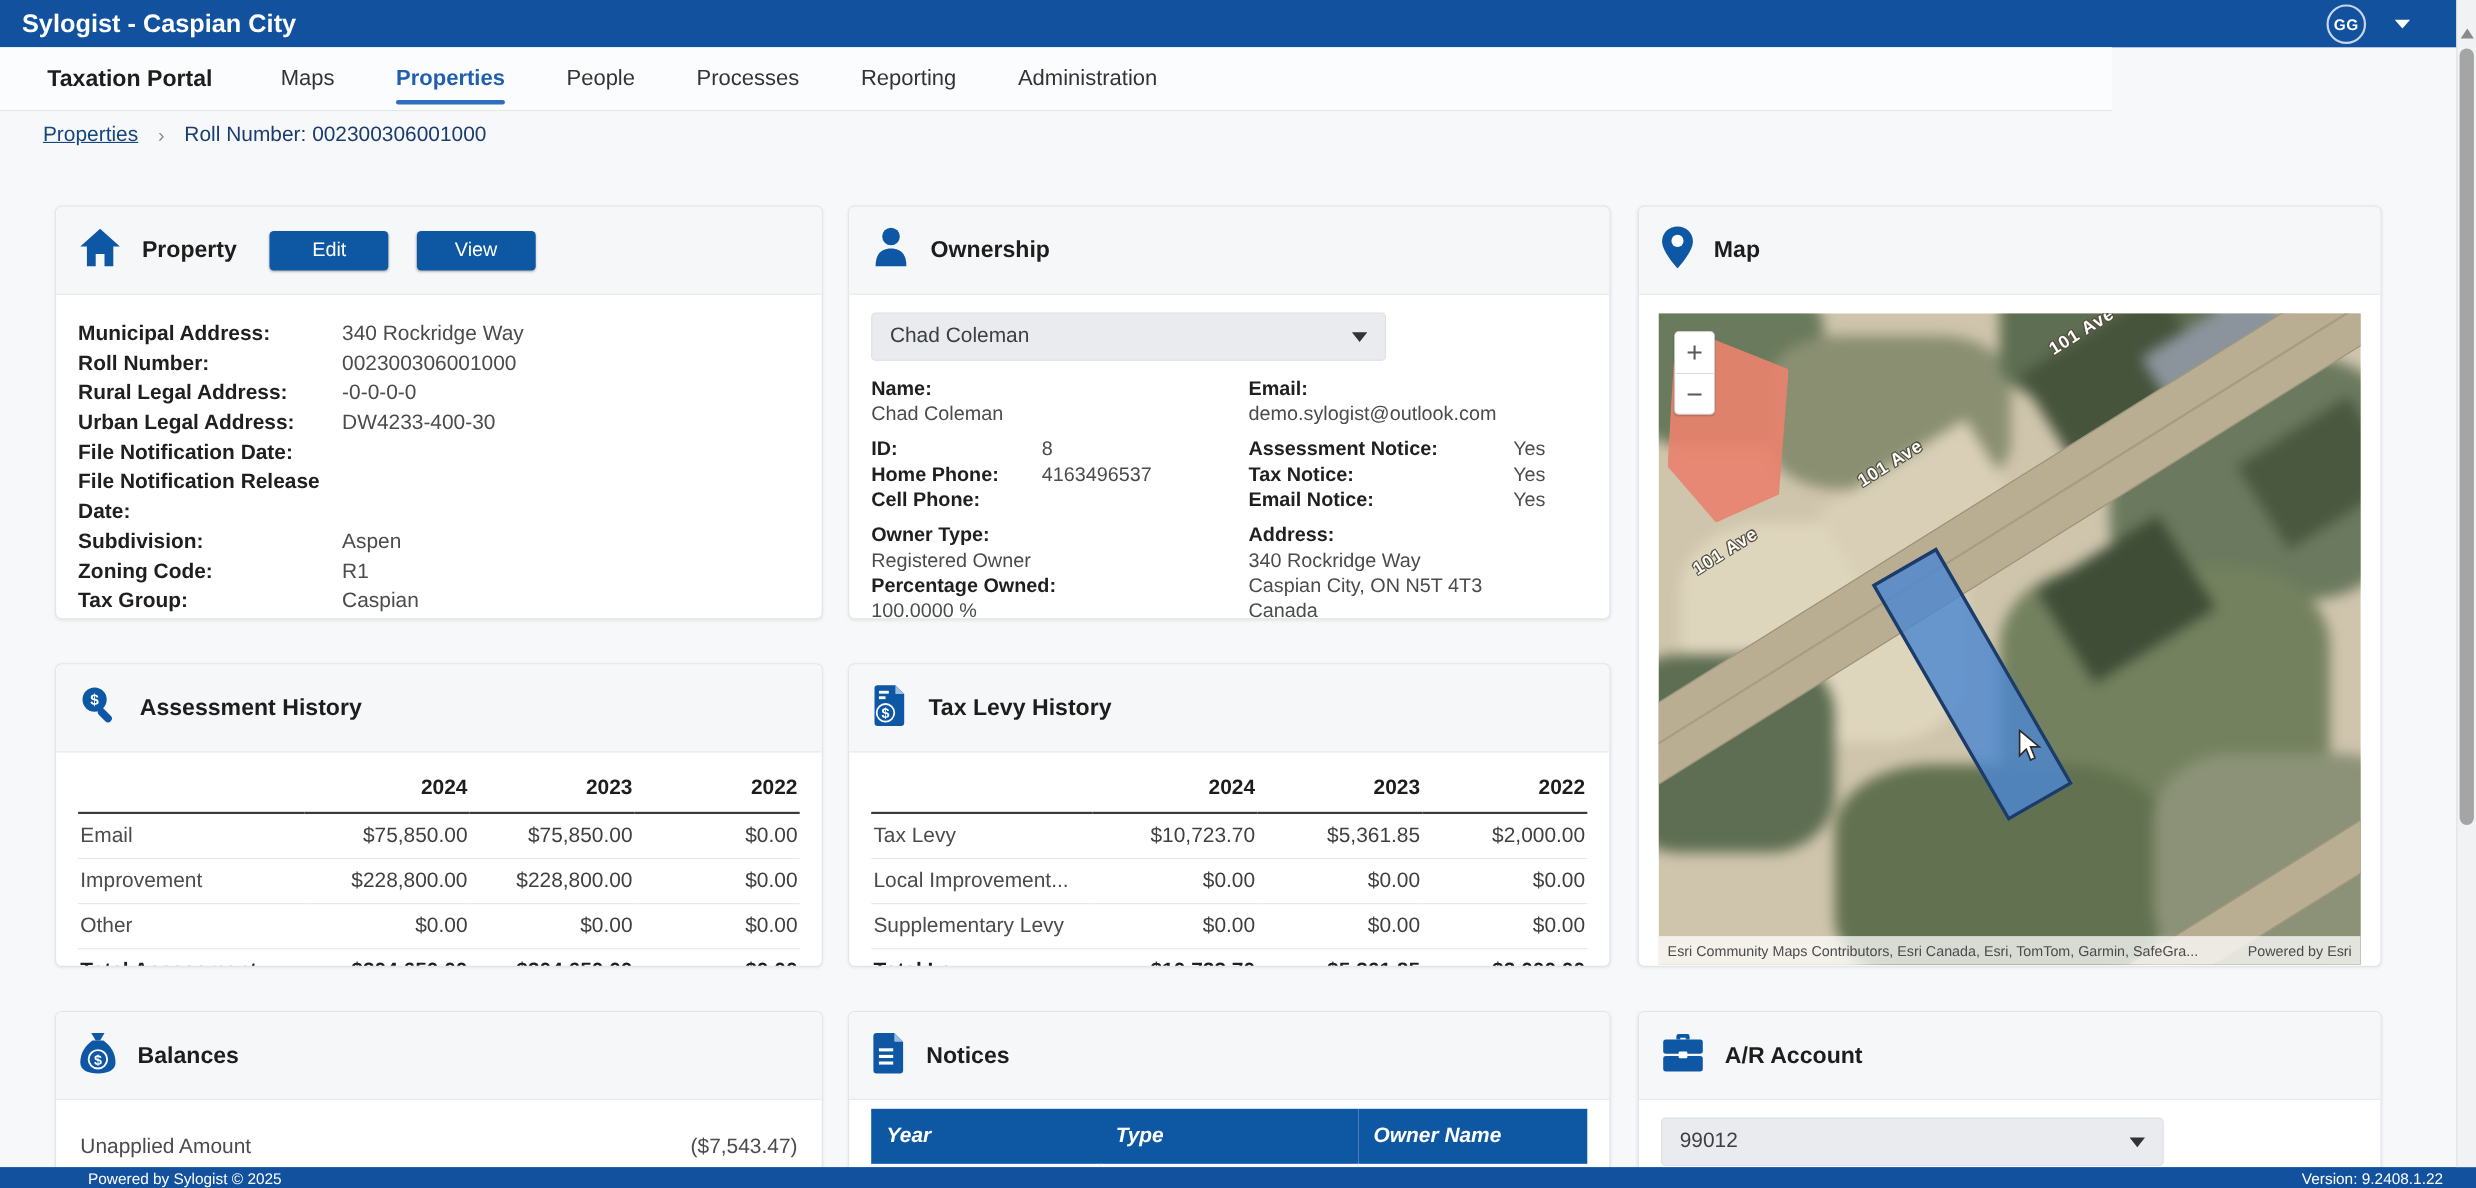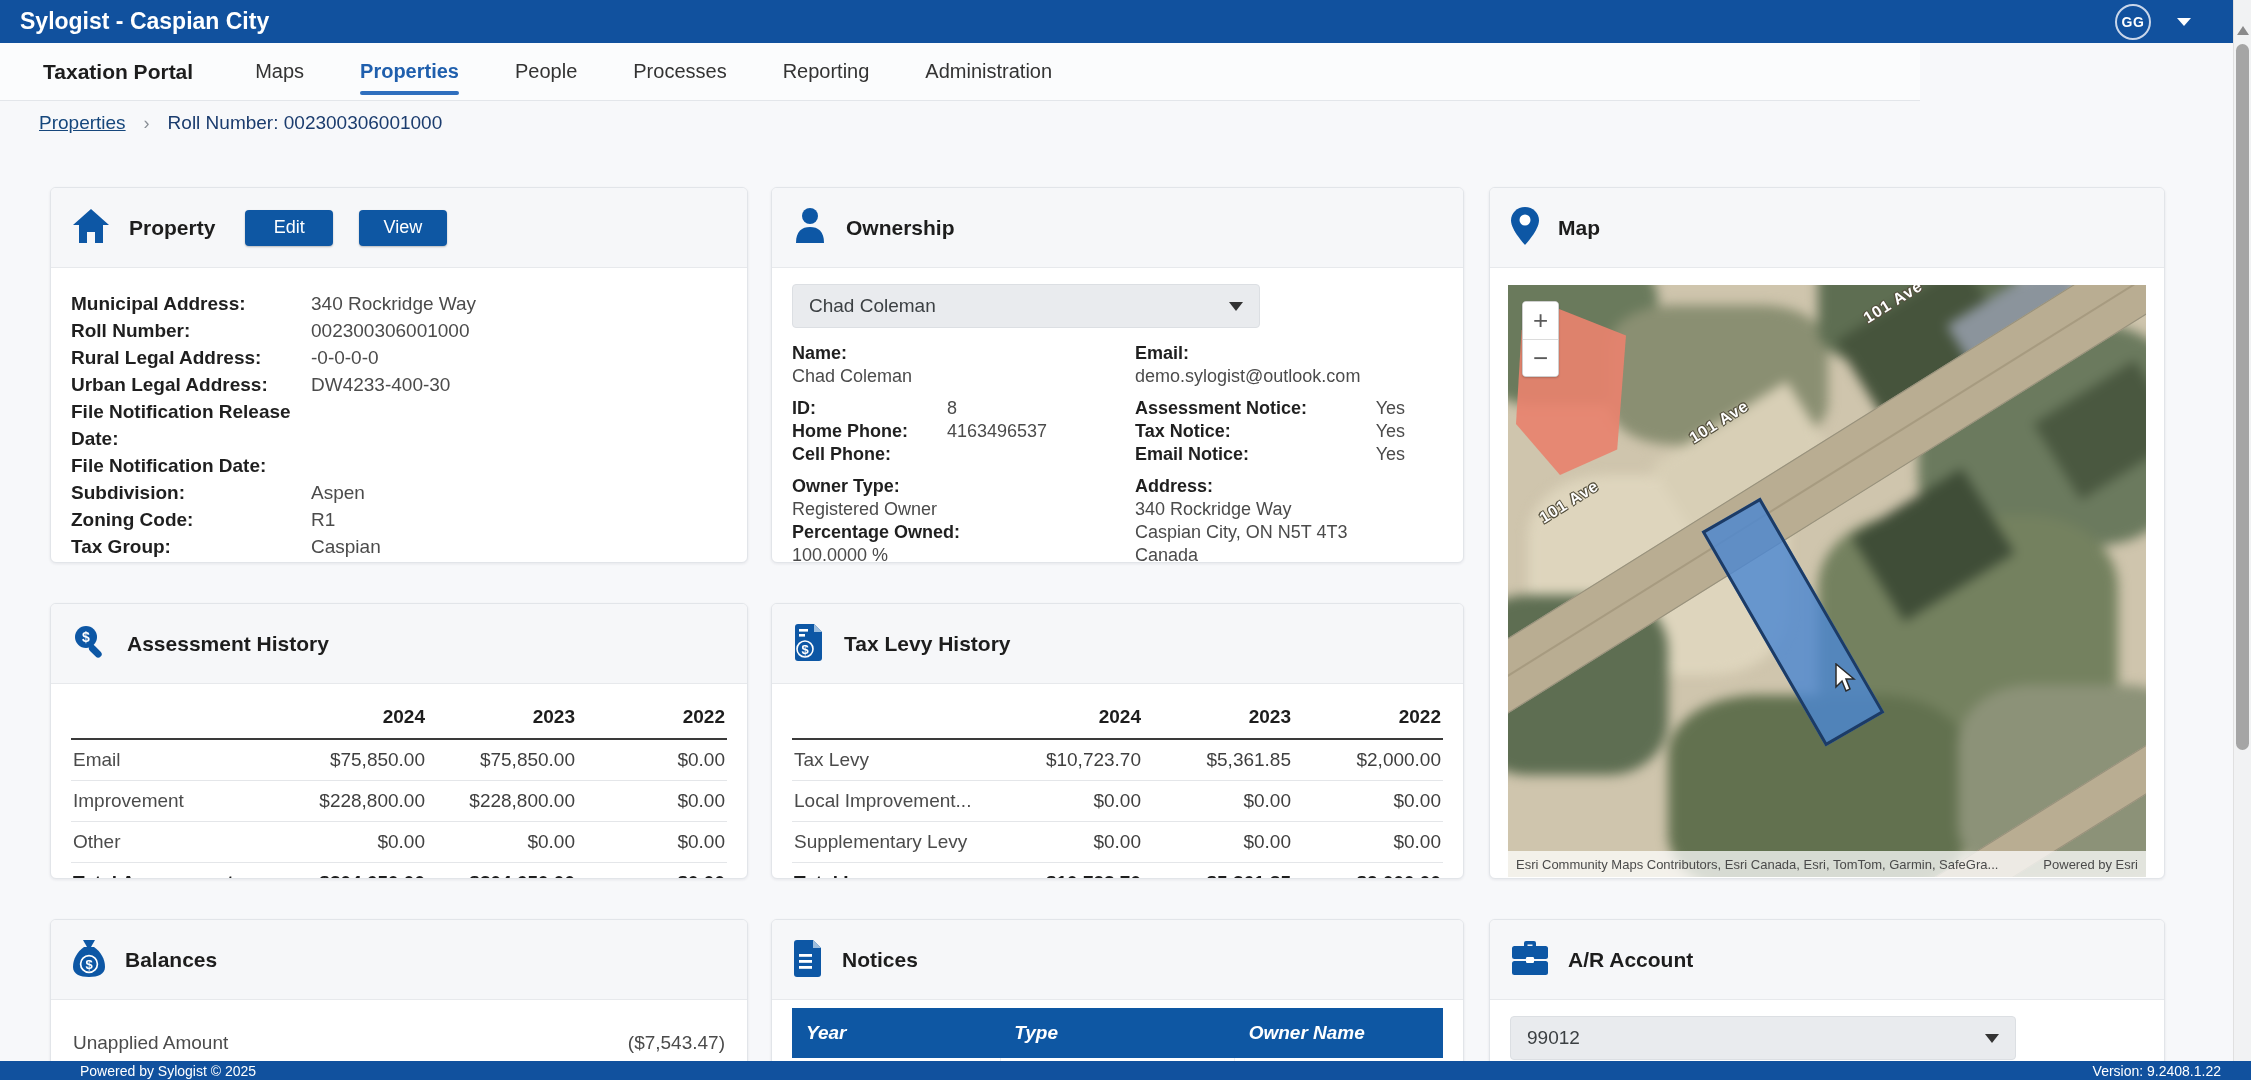--- a/index.html
+++ b/index.html
@@ -28,21 +28,21 @@
   .breadcrumb .bc-link { color:#16477C; text-decoration:underline; cursor:pointer; }
   .breadcrumb .bc-sep { color:#8a8f96; font-size:18px; }
   .breadcrumb .bc-current { color:#1B3C6E; }
   
   .card { position:absolute; background:#fff; border:1px solid #e2e5e9; border-radius:6px;
     box-shadow:0 1px 3px rgba(20,30,50,.08); overflow:hidden; }
   .card-h { height:80px; background:#f6f7f9; border-bottom:1px solid #e7e9ec; display:flex;
     align-items:center; padding:0 20px; gap:18px; }
   .card-h .c-title { font-size:21px; font-weight:bold; color:#1d1d1d; }
   .btn { background:#0E57A3; color:#fff; border:none; border-radius:4px; font-size:18px;
-    font-family:"Liberation Sans",sans-serif; width:88px; height:36px; cursor:pointer;
+    font-family:"Liberation Sans",sans-serif; width:108px; height:36px; cursor:pointer;
     box-shadow:0 1px 2px rgba(0,0,0,.25); }
   .btn + .btn { margin-left:21px; }
   .ico { flex:0 0 auto; }
   
   .fields { padding:22px 20px; }
   .f-row { display:flex; font-size:19px; line-height:27px; }
   .f-label { width:240px; font-weight:bold; color:#1f1f1f; flex:0 0 auto; }
   .f-value { color:#4b4b4b; }
   
   .select { background:#e9ebee; border:1px solid #dcdfe3; border-radius:4px; height:44px;
@@ -164,25 +164,25 @@
       </div>
     <div class="f-row">
         <span class="f-label">Rural Legal Address:</span>
         <span class="f-value">-0-0-0-0</span>
       </div>
     <div class="f-row">
         <span class="f-label">Urban Legal Address:</span>
         <span class="f-value">DW4233-400-30</span>
       </div>
     <div class="f-row">
+        <span class="f-label">File Notification Date:</span>
+        <span class="f-value"></span>
+      </div>
+    <div class="f-row">
         <span class="f-label">File Notification Release Date:</span>
-        <span class="f-value"></span>
-      </div>
-    <div class="f-row">
-        <span class="f-label">File Notification Date:</span>
         <span class="f-value"></span>
       </div>
     <div class="f-row">
         <span class="f-label">Subdivision:</span>
         <span class="f-value">Aspen</span>
       </div>
     <div class="f-row">
         <span class="f-label">Zoning Code:</span>
         <span class="f-value">R1</span>
       </div>
@@ -501,21 +501,21 @@
       <svg width="40" height="36" viewBox="0 0 40 36">
           <path d="M14 6 V3 A2 2 0 0 1 16 1 H24 A2 2 0 0 1 26 3 V6 H22.5 V4.5 H17.5 V6 Z" fill="#0D57A5"></path>
           <rect x="2" y="6" width="36" height="13" rx="2.5" fill="#0D57A5"></rect>
           <rect x="2" y="21" width="36" height="14" rx="2.5" fill="#0D57A5"></rect>
           <rect x="16" y="17" width="8" height="6" rx="1.2" fill="#fff"></rect>
         </svg>
     </span>
     <span class="c-title">A/R Account</span>
   </div>
   <div style="padding:16px 20px;">
-    <div class="select" style="width:506px;">
+    <div class="select" style="width:457px;">
       <span>99012</span>
       <span class="sel-caret"></span>
     </div>
   </div>
 </div>
 
 <div class="footer">
   <span>Powered by Sylogist © 2025</span>
   <span>Version: 9.2408.1.22</span>
 </div>

